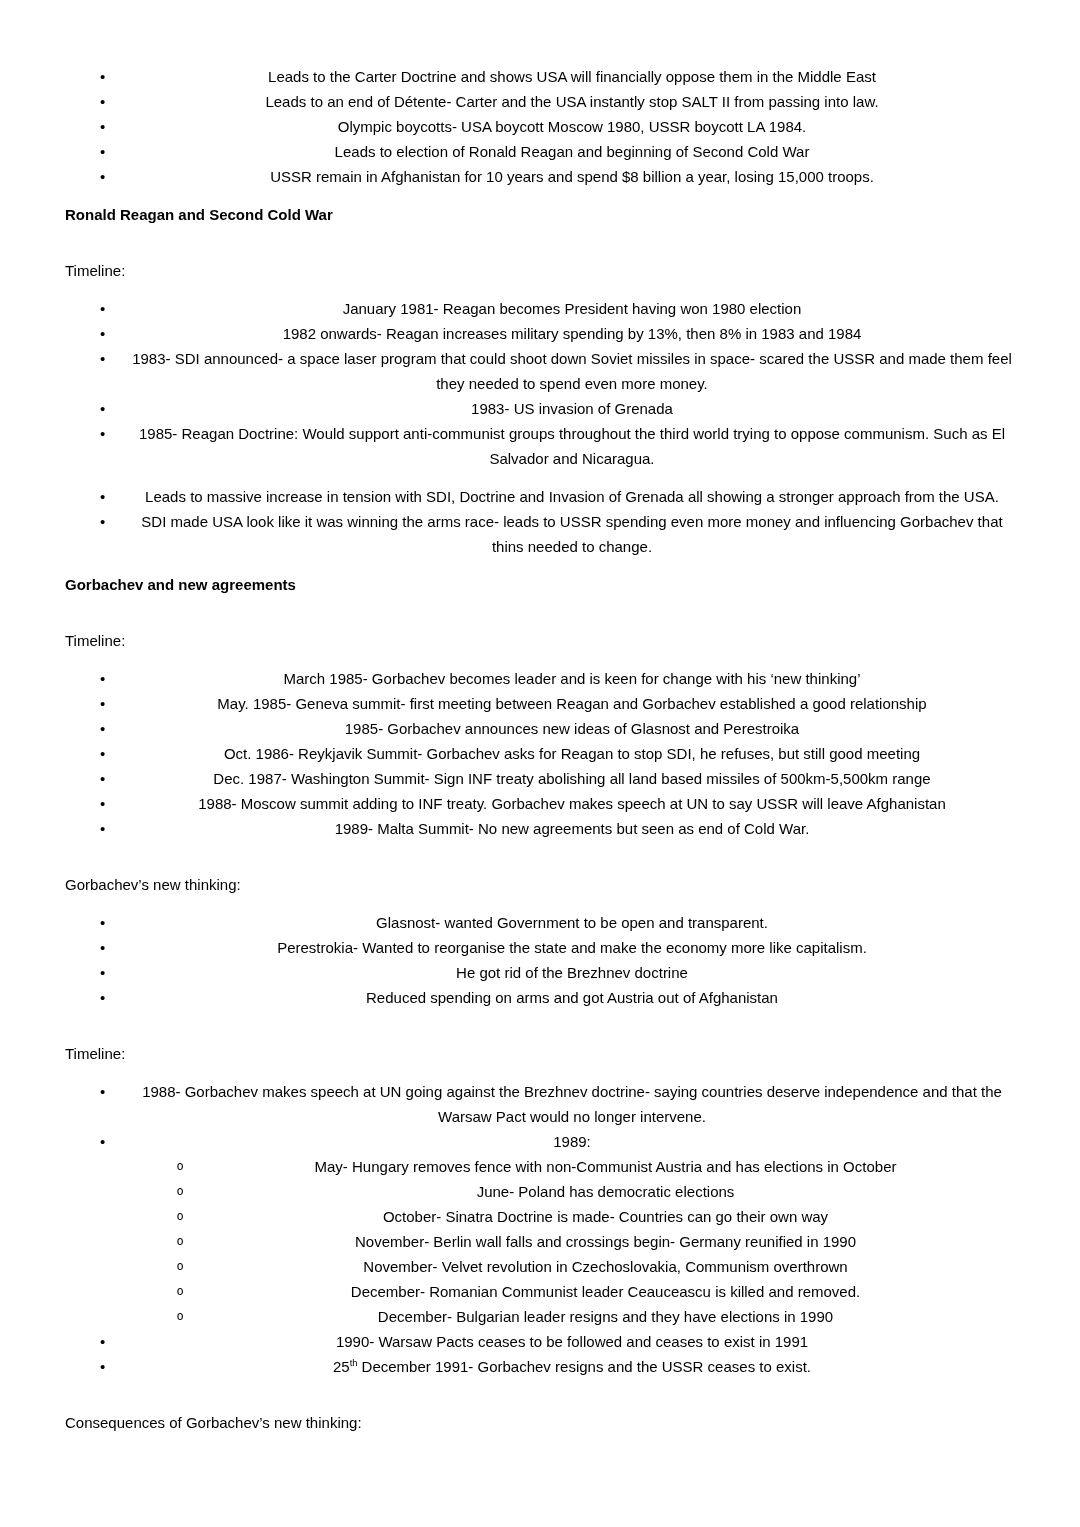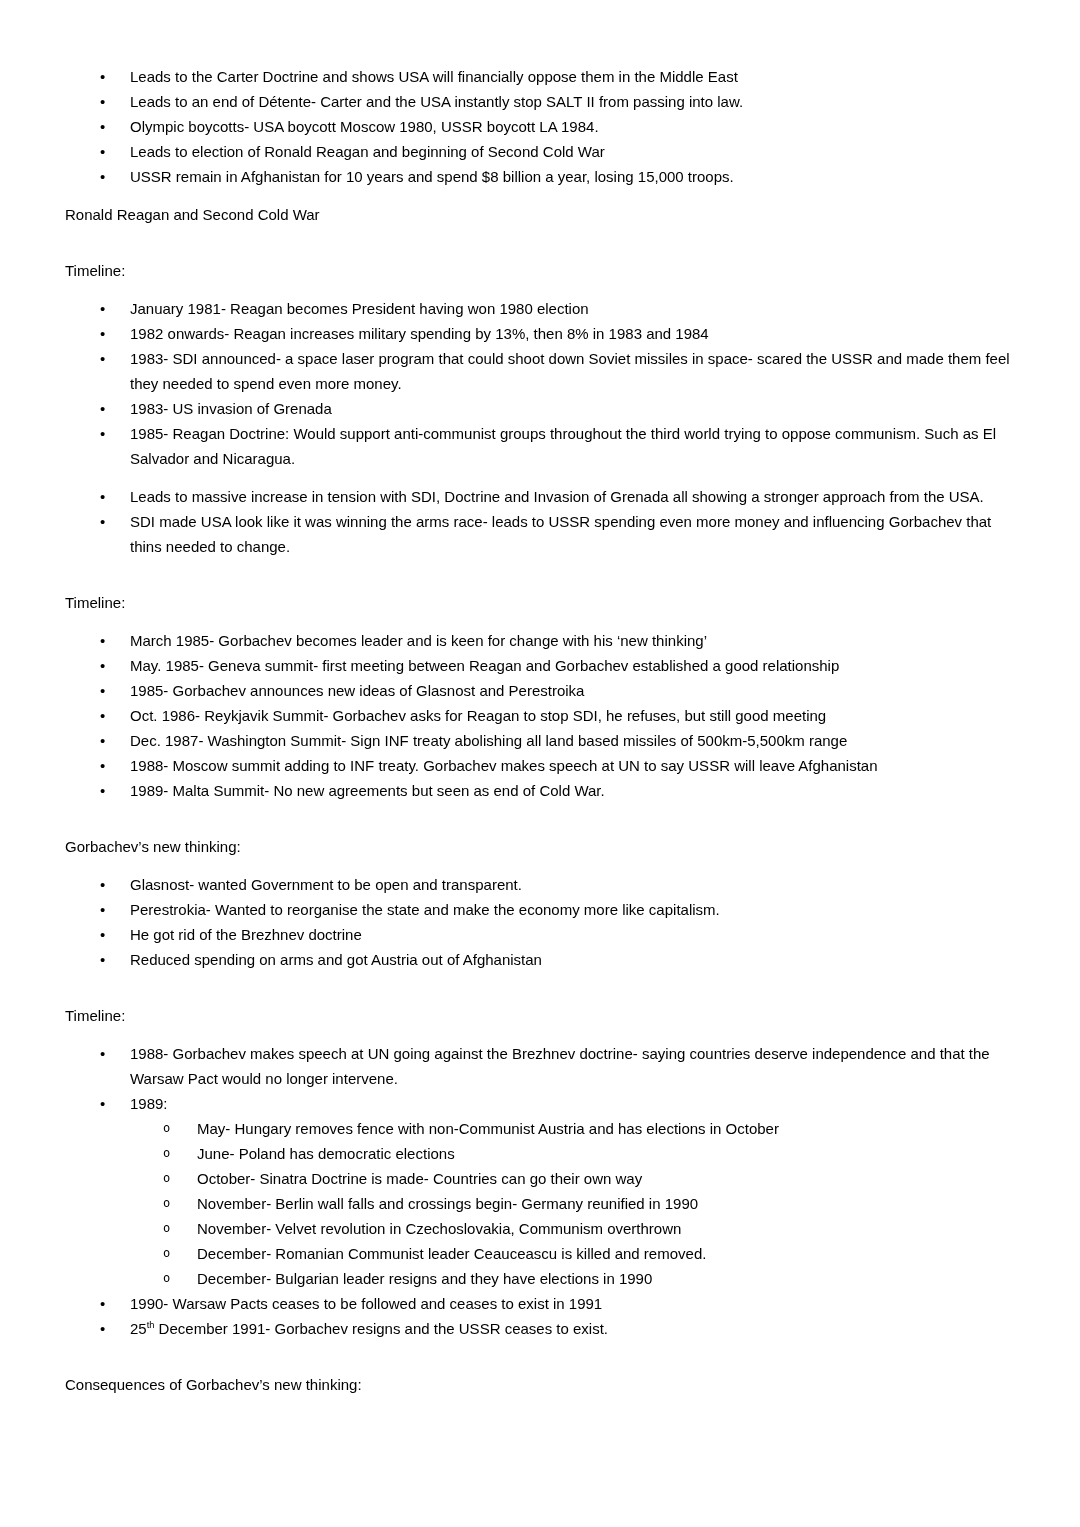--- a/index.html
+++ b/index.html
@@ -7,31 +7,31 @@
   body { font-family: "Liberation Sans", sans-serif; color: #000000; }
   .page {
     width: 1080px;
     min-height: 1527px;
     margin: 0 auto;
     background: #ffffff;
     padding: 64px 66px 40px 65px;
     font-size: 15px;
     line-height: 25px;
   }
-  .heading { font-weight: normal; margin-bottom: 13px; }
+  .heading { font-weight: bold; margin-bottom: 13px; }
   .para { margin-bottom: 13px; margin-top: 31px; }
   ul.bullets { list-style: none; margin-bottom: 13px; }
   ul.bullets > li { display: flex; align-items: flex-start; }
   .marker {
     display: inline-block;
     width: 30px;
     margin-left: 35px;
     flex-shrink: 0;
   }
-  .text { flex: 1; }
+  .text { flex: 1; text-align: center; }
   ul.sub-bullets { list-style: none; }
   ul.sub-bullets > li { display: flex; align-items: flex-start; }
   ul.sub-bullets .sub-marker {
     display: inline-block;
     width: 34px;
     margin-left: 33px;
     flex-shrink: 0;
     font-family: "DejaVu Sans Mono", monospace;
     font-size: 12px;
   }
@@ -93,20 +93,21 @@
     <li>
       <span class="marker">•</span>
       <span class="text">Leads to massive increase in tension with SDI, Doctrine and Invasion of Grenada all showing a stronger approach from the USA.</span>
     </li>
     <li>
       <span class="marker">•</span>
       <span class="text">SDI made USA look like it was winning the arms race- leads to USSR spending even more money and influencing Gorbachev that thins needed to change.</span>
     </li>
   </ul>
 
+  <p class="heading">Gorbachev and new agreements</p>
   <p class="para">Timeline:</p>
   <ul class="bullets">
     <li>
       <span class="marker">•</span>
       <span class="text">March 1985- Gorbachev becomes leader and is keen for change with his ‘new thinking’</span>
     </li>
     <li>
       <span class="marker">•</span>
       <span class="text">May. 1985- Geneva summit- first meeting between Reagan and Gorbachev established a good relationship</span>
     </li>

